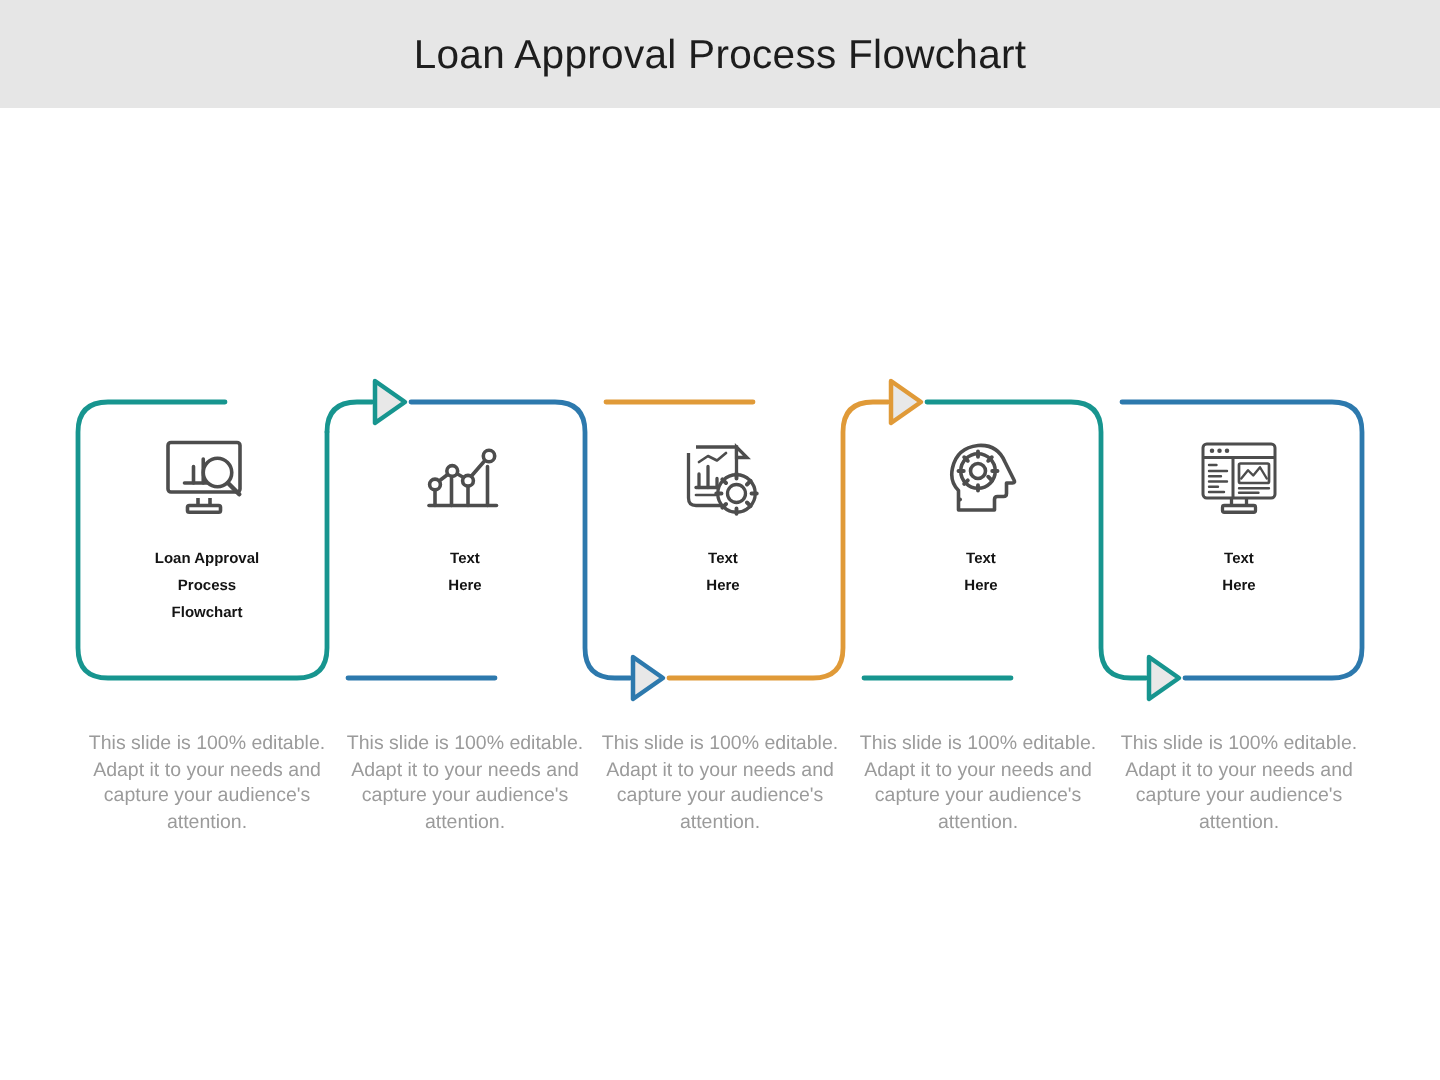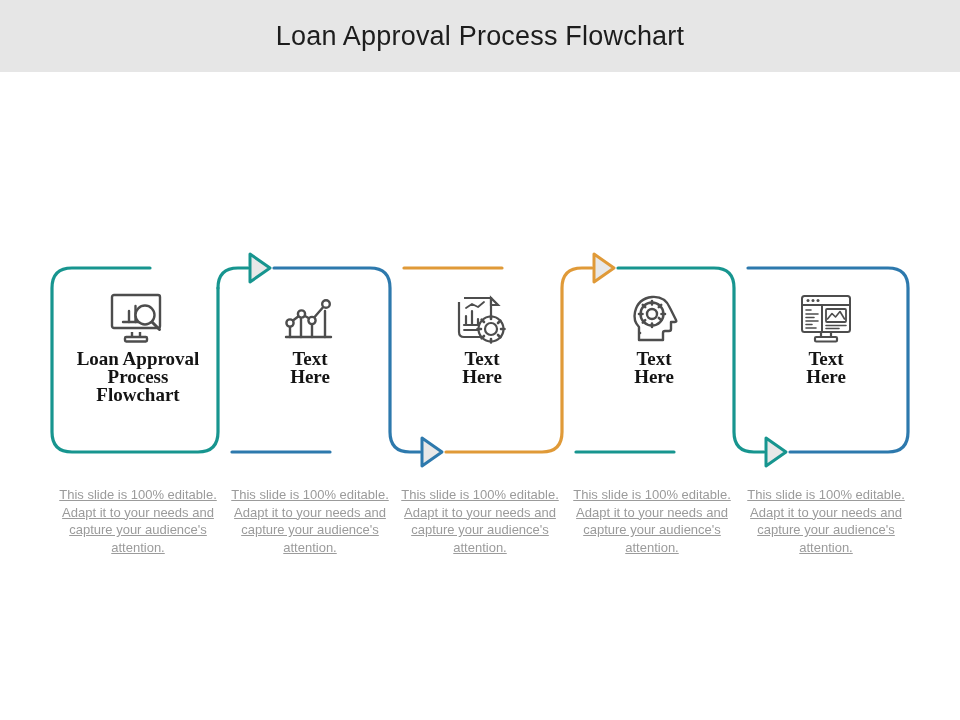--- a/index.html
+++ b/index.html
@@ -38,36 +38,36 @@
     justify-content:flex-start;
     box-sizing:border-box;
   }
   .card-icon{
     margin-top:40px;
     width:64px;height:60px;
     display:flex;align-items:center;justify-content:center;
   }
   .card-icon svg{display:block;}
   .card-label{
+    margin-top:14px;
     text-align:center;
-    font-size:19px;line-height:18px;
+    font-size:10px;line-height:18px;
     font-weight:bold;color:#141414;
-    font-family:Liberation Serif, serif;
+    font-family:Liberation Sans, sans-serif;
     white-space:pre-line;
   }
 
   
   .captions{position:absolute;left:0;top:486px;width:960px;height:100px;}
   .caption{
     position:absolute;top:0;width:180px;
     text-align:center;
     font-size:13px;line-height:17.5px;
     color:#9b9b9b;
     font-family:"Liberation Sans", sans-serif;
-    text-decoration:underline;
   }
 </style>
 </head>
 <body>
 
 <div class="slide">
 
   <div class="header">
     <div class="header-title">Loan Approval Process Flowchart</div>
   </div>

